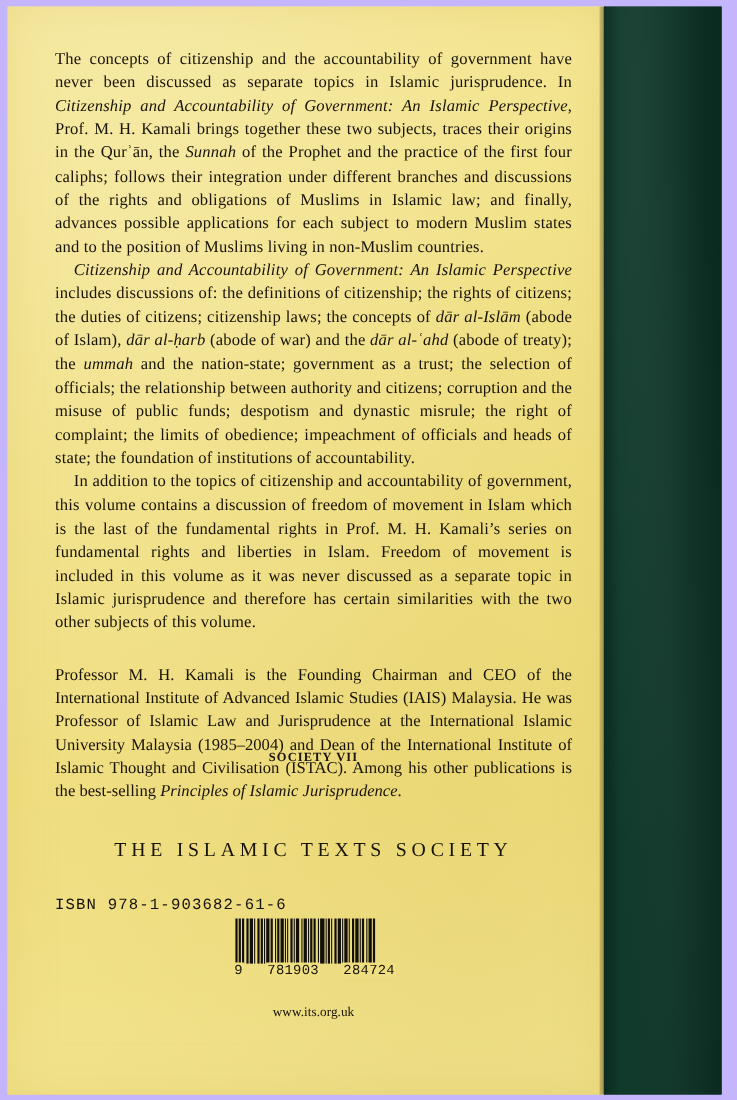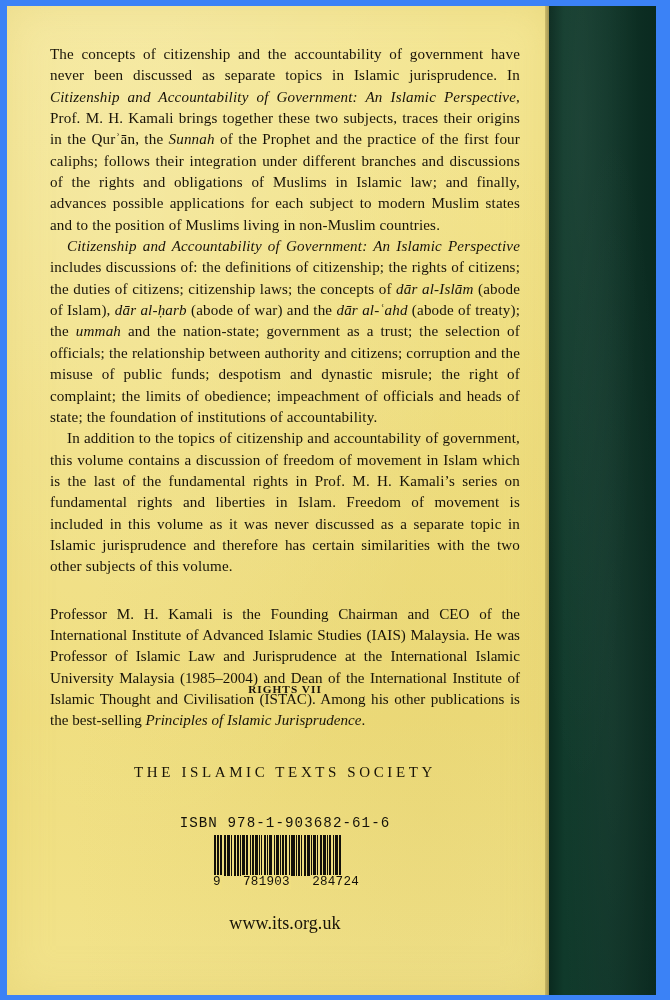--- a/index.html
+++ b/index.html
@@ -13,21 +13,21 @@
     height: 1000px;
     overflow: hidden;
     font-family: "Liberation Serif", "DejaVu Serif", serif;
   }
 
   
   .cover {
     position: relative;
     width: 670px;
     height: 1000px;
-    background: #3b82f6;
+    background: #c4b5fd;
   }
 
   
   .back-panel {
     position: absolute;
     left: 7px;
     top: 6px;
     width: 542px;
     height: 989px;
     background: #f2e289;
@@ -133,37 +133,36 @@
   
   .publisher {
     position: absolute;
     left: 50px;
     top: 762px;
     width: 470px;
     text-align: center;
     color: #181308;
   }
   .publisher .house {
-    font-size: 15px;
+    font-size: 18px;
     letter-spacing: 0.24em;
     line-height: 21px;
   }
   .publisher .city {
     font-size: 13px;
     letter-spacing: 0.21em;
     line-height: 20px;
   }
 
   
   .isbn-zone {
     position: absolute;
     left: 50px;
     top: 815px;
     width: 470px;
-    text-align: center;
   }
   .isbn-line {
     font-family: "Liberation Mono", "DejaVu Sans Mono", monospace;
     font-size: 14.2px;
     letter-spacing: 0.075em;
     color: #14110a;
   }
 
   .barcode {
     margin: 4px auto 0;
@@ -204,21 +203,21 @@
     margin-left: 20px;
   }
   .barcode-digits .lead { margin-left: 2px; }
 
   .website {
     position: absolute;
     left: 50px;
     top: 913px;
     width: 470px;
     text-align: center;
-    font-size: 18px;
+    font-size: 12px;
     color: #181308;
     letter-spacing: 0.005em;
   }
 </style>
 </head>
 <body>
 
 <div class="cover">
 
   <div class="back-panel"></div>
@@ -226,21 +225,21 @@
   <div class="spine"></div>
 
   <div class="textblock">
     <p class="body"><span>The concepts of citizenship and the accountability of government have never been discussed as separate topics in Islamic jurisprudence. In </span><i>Citizenship and Accountability of Government: An Islamic Perspective</i><span>, Prof. M. H. Kamali brings together these two subjects, traces their origins in the Qurʾān, the </span><i>Sunnah</i><span> of the Prophet and the practice of the first four caliphs; follows their integration under different branches and discussions of the rights and obligations of Muslims in Islamic law; and finally, advances possible applications for each subject to modern Muslim states and to the position of Muslims living in non-Muslim countries.</span></p>
     <p class="body"><i>Citizenship and Accountability of Government: An Islamic Perspective</i><span> includes discussions of: the definitions of citizenship; the rights of citizens; the duties of citizens; citizenship laws; the concepts of </span><i>dār al-Islām</i><span> (abode of Islam), </span><i>dār al-ḥarb</i><span> (abode of war) and the </span><i>dār al-ʿahd</i><span> (abode of treaty); the </span><i>ummah</i><span> and the nation-state; government as a trust; the selection of officials; the relationship between authority and citizens; corruption and the misuse of public funds; despotism and dynastic misrule; the right of complaint; the limits of obedience; impeachment of officials and heads of state; the foundation of institutions of accountability.</span></p>
     <p class="body"><span>In addition to the topics of citizenship and accountability of government, this volume contains a discussion of freedom of movement in Islam which is the last of the fundamental rights in Prof. M. H. Kamali’s series on fundamental rights and liberties in Islam. Freedom of movement is included in this volume as it was never discussed as a separate topic in Islamic jurisprudence and therefore has certain similarities with the two other subjects of this volume.</span></p>
     <p class="bio"><span>Professor M. H. Kamali is the Founding Chairman and CEO of the International Institute of Advanced Islamic Studies (IAIS) Malaysia. He was Professor of Islamic Law and Jurisprudence at the International Islamic University Malaysia (1985–2004) and Dean of the International Institute of Islamic Thought and Civilisation (ISTAC). Among his other publications is the best-selling </span><i>Principles of Islamic Jurisprudence</i><span>.</span></p>
   </div>
 
   <div class="series">
-    <div class="vol">RIGHTS VII</div>
+    <div class="vol">SOCIETY VII</div>
   </div>
 
   <div class="publisher">
     <div class="house">THE ISLAMIC TEXTS SOCIETY</div>
   </div>
 
   <div class="isbn-zone">
     <div class="isbn-line">ISBN 978-1-903682-61-6</div>
     <div class="barcode">
       <div class="bars" id="barcode-bars">

